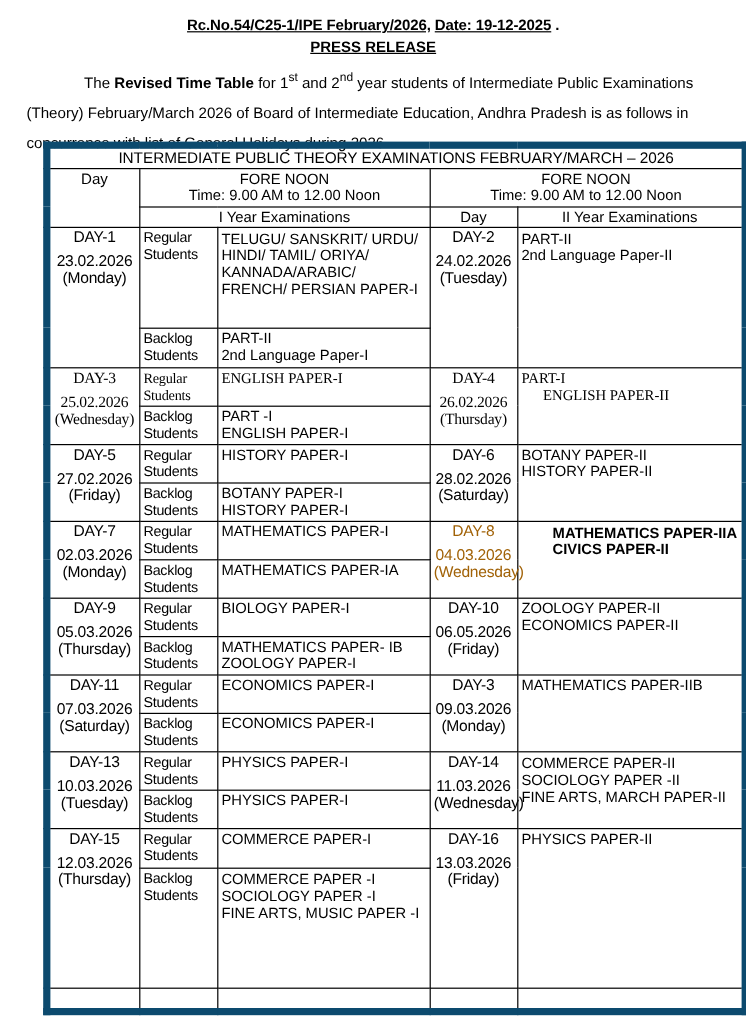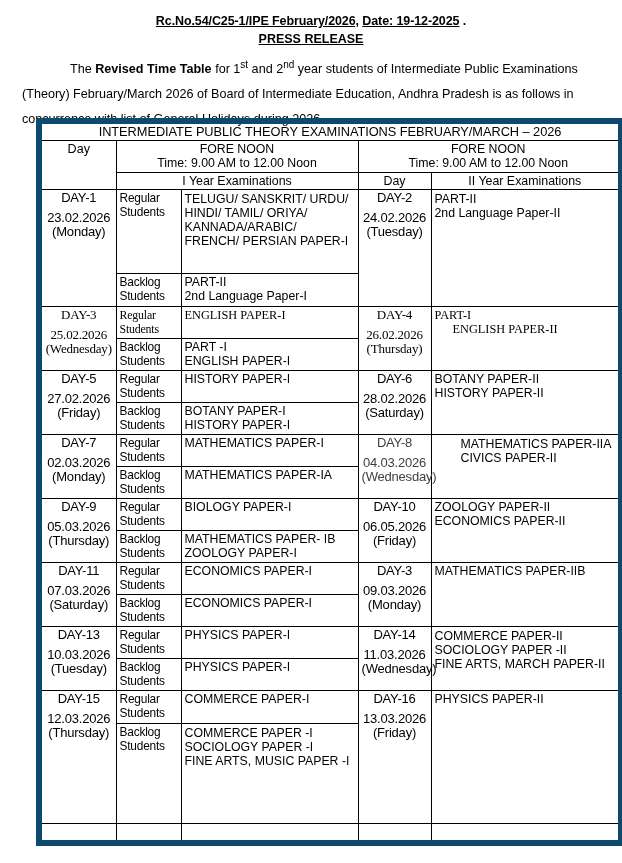--- a/index.html
+++ b/index.html
@@ -108,40 +108,40 @@
     font-weight: bold;
     font-size: 13px;
     vertical-align: middle;
     line-height: 21px;
     letter-spacing: -0.2px;
   }
   .daycell .dnum { display: block; }
   .daycell .gap { display: block; height: 6px; }
   .daycell .ddate { display: block; }
   .daycell .dday { display: block; }
-  .daycell.red { color: #404040; }
+  .daycell.red { color: #a16207; }
 
   .stu {
     text-align: left;
     font-weight: bold;
     font-size: 11.9px;
     vertical-align: middle;
     line-height: 14.4px;
     padding-left: 4px;
     letter-spacing: -0.2px;
   }
   .subj {
     text-align: left;
     font-size: 12.3px;
     vertical-align: middle;
     line-height: 14.6px;
     padding-left: 3px;
   }
   .subj.top { vertical-align: top; padding-top: 2px; }
-  .subj.bold { font-weight: normal; padding-left: 29px; }
+  .subj.bold { font-weight: bold; padding-left: 29px; }
   .subj .ind { padding-left: 18px; display: inline-block; }
 
   .c-day1  { width: 77px; }
   .c-stu   { width: 65px; }
   .c-sub1  { width: 177px; }
   .c-day2  { width: 73px; }
   .c-sub2  { width: 190px; }
 </style>
 </head>
 <body>

